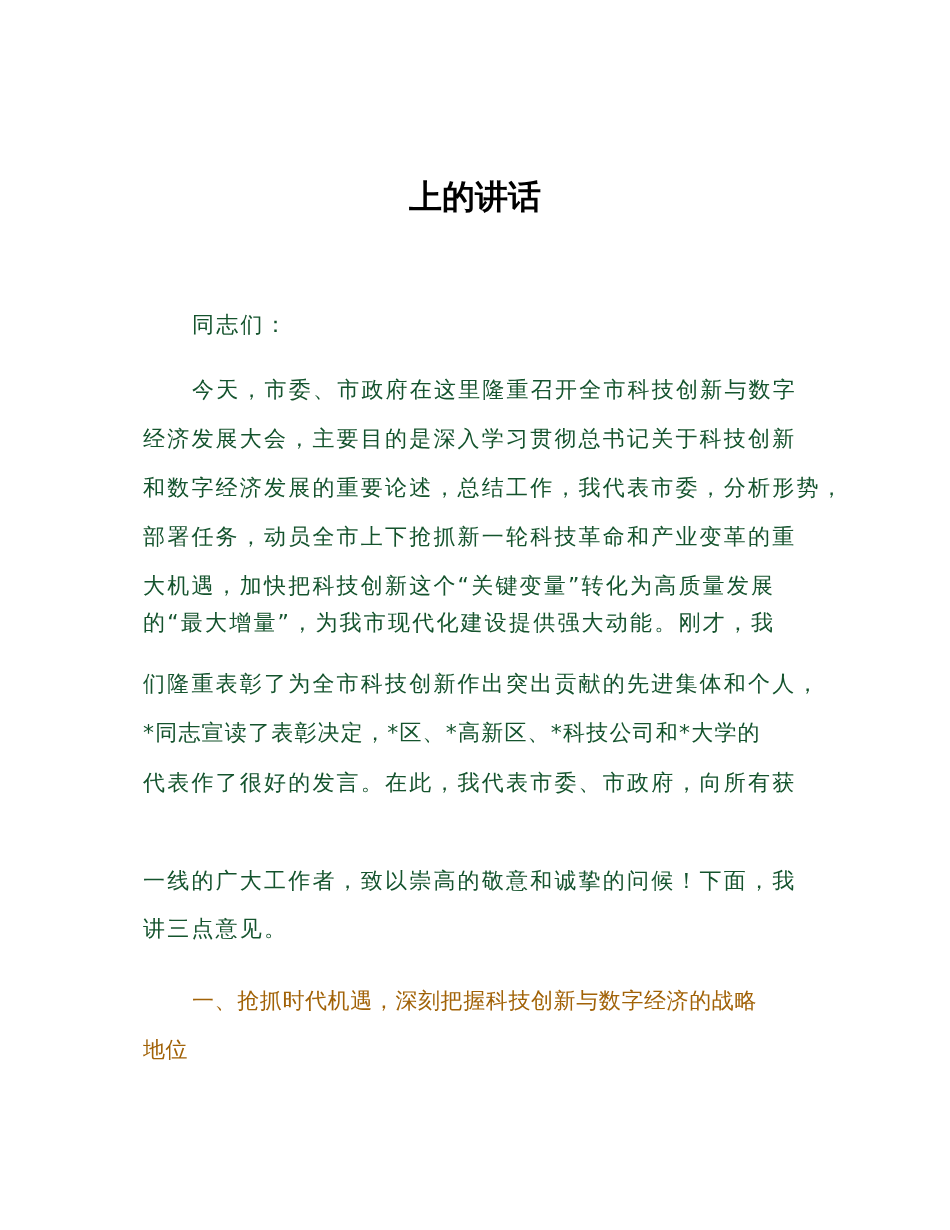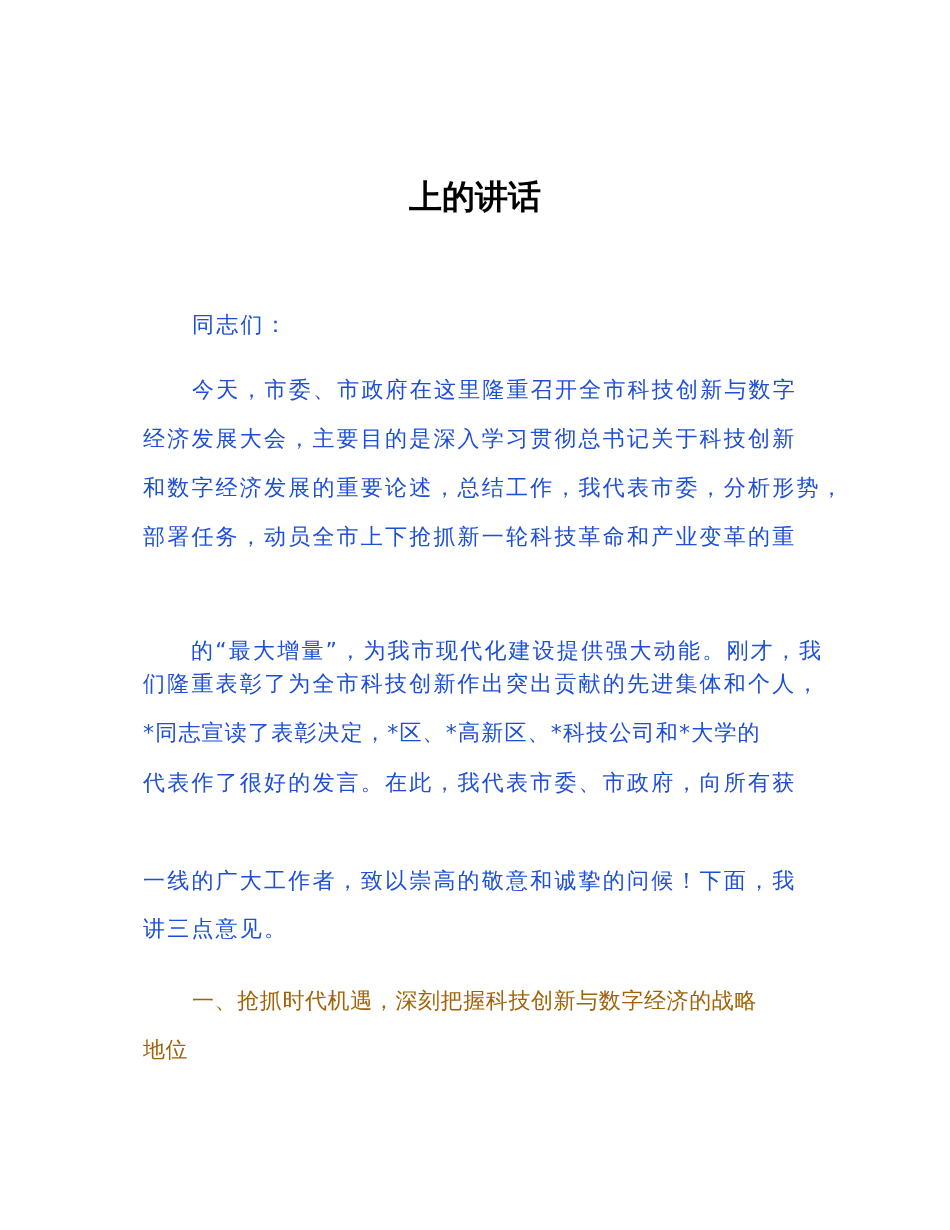--- a/index.html
+++ b/index.html
@@ -6,42 +6,43 @@
   body { width: 950px; height: 1230px; position: relative; overflow: hidden; color: #000; }
   .page { position: absolute; left: 0; top: 0; width: 950px; height: 1230px; }
   .title {
     position: absolute; left: 0; width: 950px; text-align: center;
     font-family: "DejaVu Serif", "Liberation Serif", serif;
     font-size: 33px; font-weight: bold; letter-spacing: 0px; line-height: 44px;
   }
   .line {
     position: absolute; left: 143px; width: 700px; white-space: nowrap;
     font-family: "DejaVu Sans", "Liberation Sans", sans-serif;
-    font-size: 22px; line-height: 30px; letter-spacing: 2.2px; color: #1d4ed8;
+    font-size: 22px; line-height: 30px; letter-spacing: 2.2px; color: #14532d;
   }
   .heading {
     position: absolute; left: 143px; width: 700px; white-space: nowrap;
     font-family: "DejaVu Sans", "Liberation Sans", sans-serif;
     font-size: 22px; font-weight: normal; line-height: 30px; letter-spacing: 0.6px; color: #a16207;
   }
 </style>
 </head>
 <body>
 
 <div class="page">
 
   <div class="title" style="top:166px;margin-top:9px;">上的讲话</div>
 
   <div class="line" style="top:310px; left:192px;">同志们：</div>
 
   <div class="line" style="top:375px; left:192px;">今天，市委、市政府在这里隆重召开全市科技创新与数字</div>
   <div class="line" style="top:424px;">经济发展大会，主要目的是深入学习贯彻总书记关于科技创新</div>
   <div class="line" style="top:473px;">和数字经济发展的重要论述，总结工作，我代表市委，分析形势，</div>
   <div class="line" style="top:522px;">部署任务，动员全市上下抢抓新一轮科技革命和产业变革的重</div>
-  <div class="line" style="top:636px;margin-left:48px;">的“最大增量”，为我市现代化建设提供强大动能。刚才，我</div>
+  <div class="line" style="top:571px;">大机遇，加快把科技创新这个“关键变量”转化为高质量发展</div>
+  <div class="line" style="top:608px;">的“最大增量”，为我市现代化建设提供强大动能。刚才，我</div>
   <div class="line" style="top:669px;">们隆重表彰了为全市科技创新作出突出贡献的先进集体和个人，</div>
   <div class="line" style="top:718px; letter-spacing:1.2px;">*同志宣读了表彰决定，*区、*高新区、*科技公司和*大学的</div>
   <div class="line" style="top:768px;">代表作了很好的发言。在此，我代表市委、市政府，向所有获</div>
   <div class="line" style="top:866px;">一线的广大工作者，致以崇高的敬意和诚挚的问候！下面，我</div>
   <div class="line" style="top:914px;">讲三点意见。</div>
 
   <div class="heading" style="top:986px; left:192px;">一、抢抓时代机遇，深刻把握科技创新与数字经济的战略</div>
   <div class="heading" style="top:1035px;">地位</div>
 
 </div>

